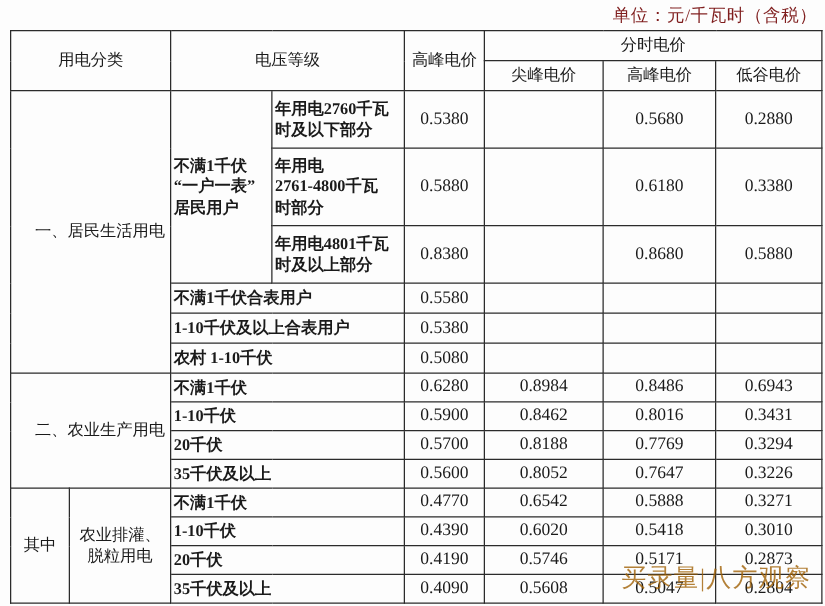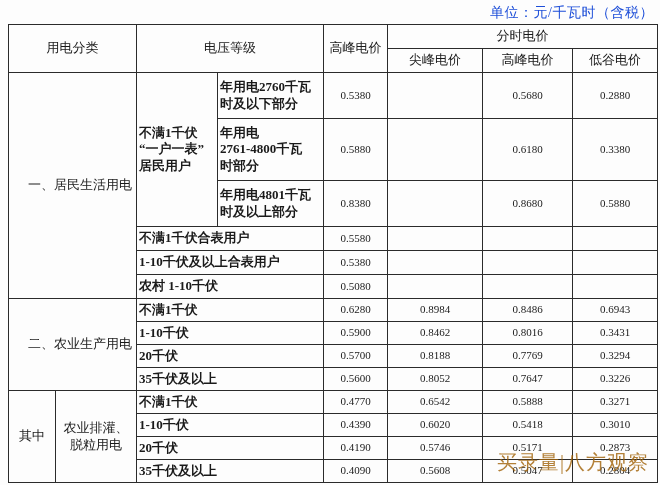--- a/index.html
+++ b/index.html
@@ -5,35 +5,35 @@
   html,body{margin:0;padding:0;}
   body{
     width:660px;height:485px;
     background:#fdfdfd;
     font-family:"Liberation Serif","DejaVu Serif",serif;
     color:#1a1a1a;
   }
   .page{position:relative;width:660px;height:485px;overflow:hidden;}
   .unit-label{
     position:absolute;top:4px;right:6px;
-    font-size:14px;letter-spacing:.5px;color:#1d4ed8;
+    font-size:14px;letter-spacing:.5px;color:#7f1d1d;
   }
   table.tariff{
     position:absolute;left:8px;top:24px;
     width:649px;border-collapse:collapse;table-layout:fixed;
     border:1px solid #3b82f6;
   }
   th,td{
     border:1px solid #2b2b2b;
     font-size:13px;font-weight:normal;
     padding:0 2px;line-height:1.25;
     vertical-align:middle;overflow:hidden;
   }
   th{text-align:center;padding:0;}
-  td.num{text-align:center;padding:0;font-size:11px;}
+  td.num{text-align:center;padding:0;font-size:14px;}
   td.lbl{text-align:left;white-space:pre-line;font-weight:bold;}
   td.cat{text-align:left;padding-left:19px;}
   td.ctr{text-align:center;white-space:pre-line;padding:0;}
   .watermark{
     position:absolute;left:497px;top:449px;
     font-size:20px;letter-spacing:1px;
     color:#a16207;opacity:.8;white-space:nowrap;
     pointer-events:none;
   }
 </style>

